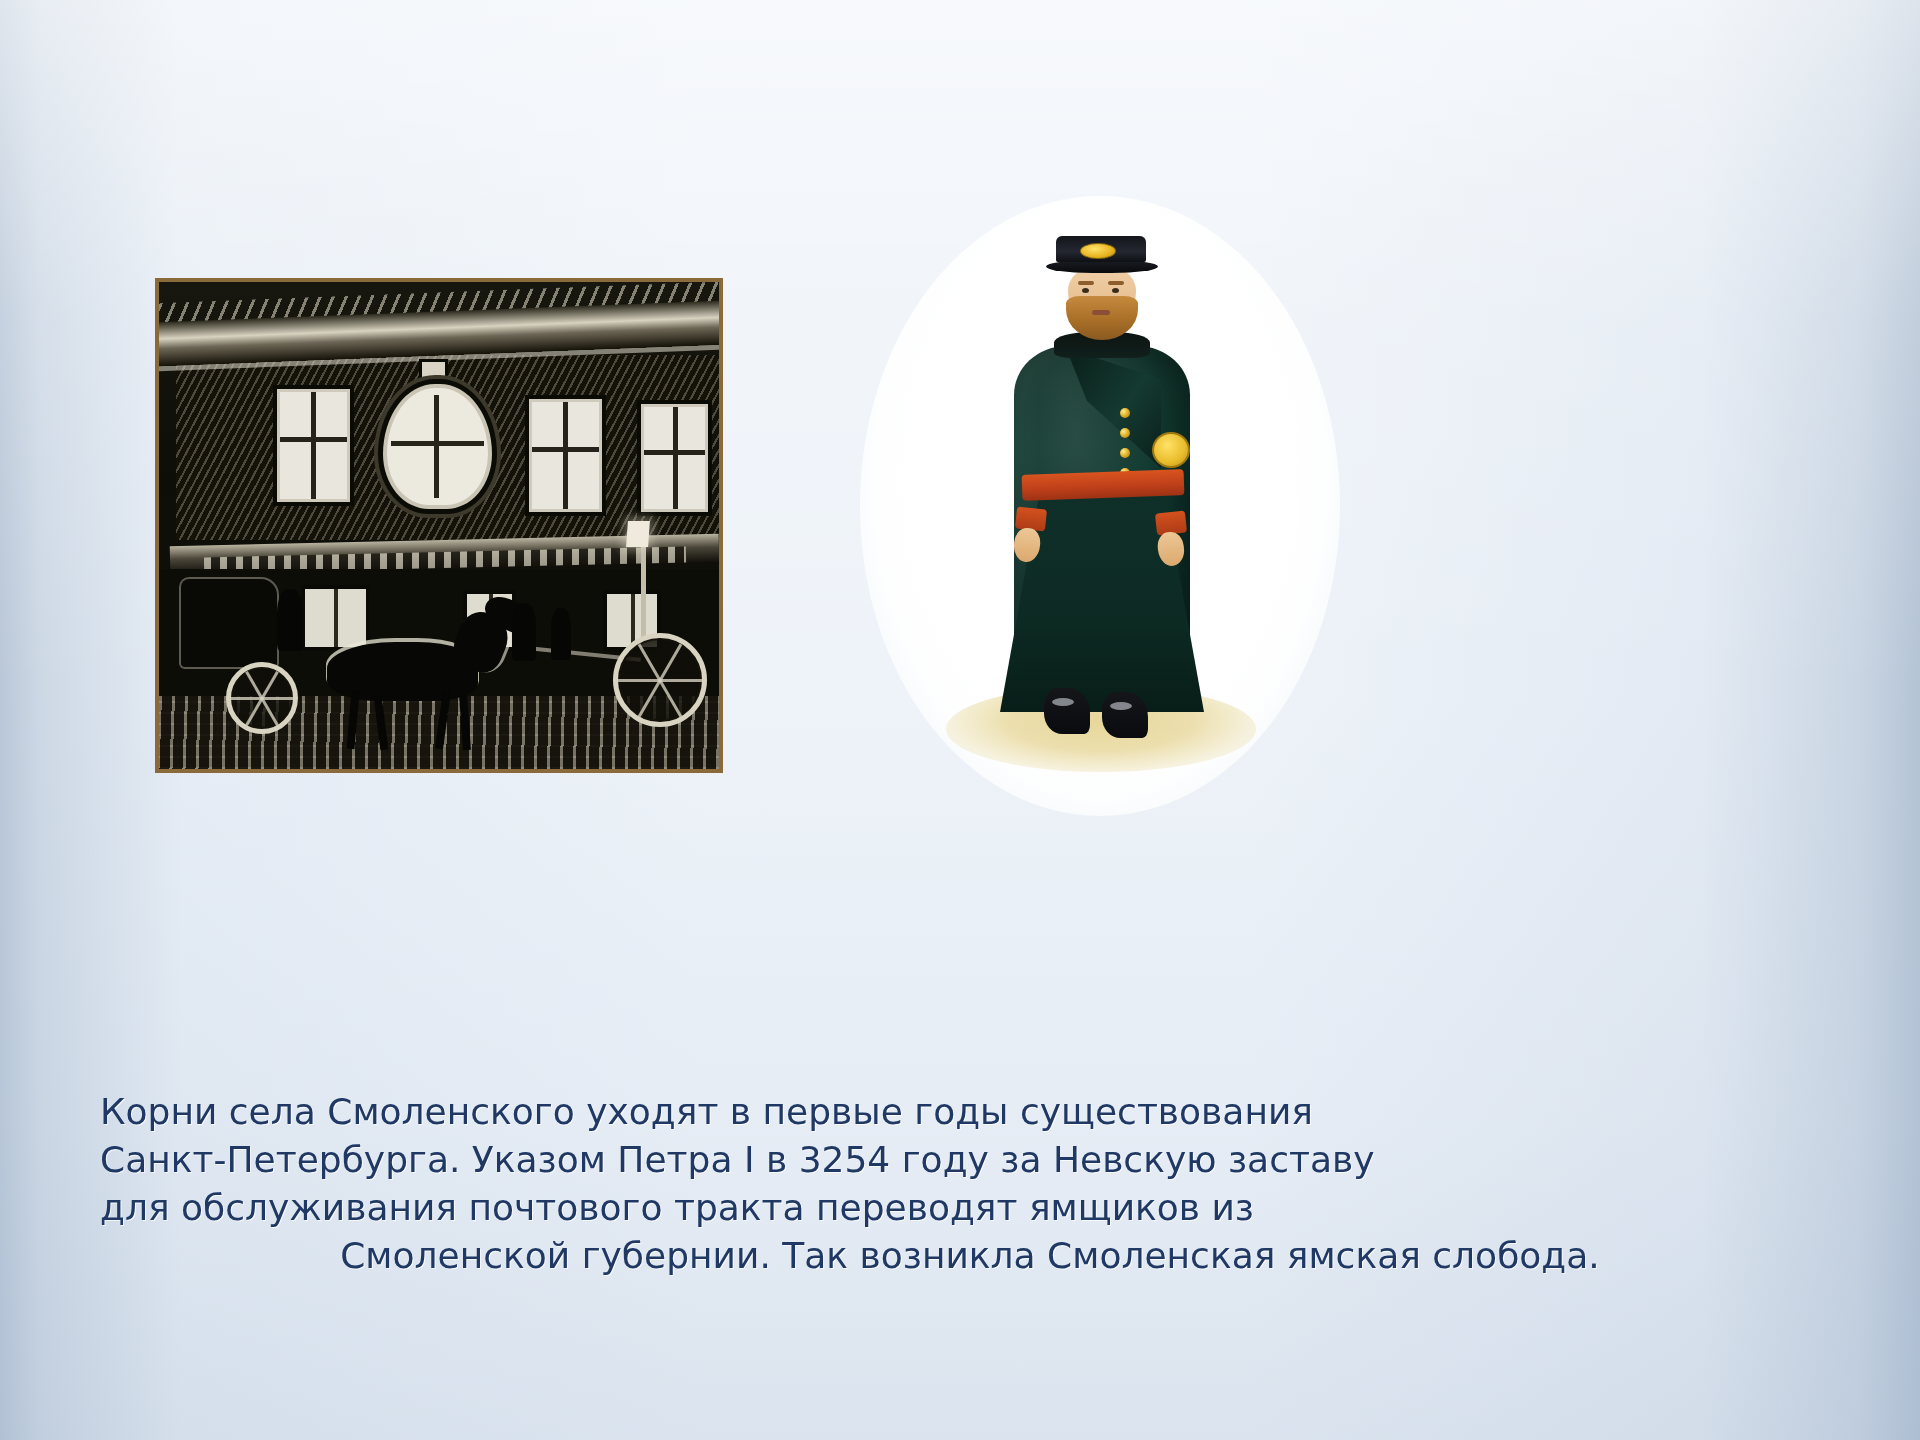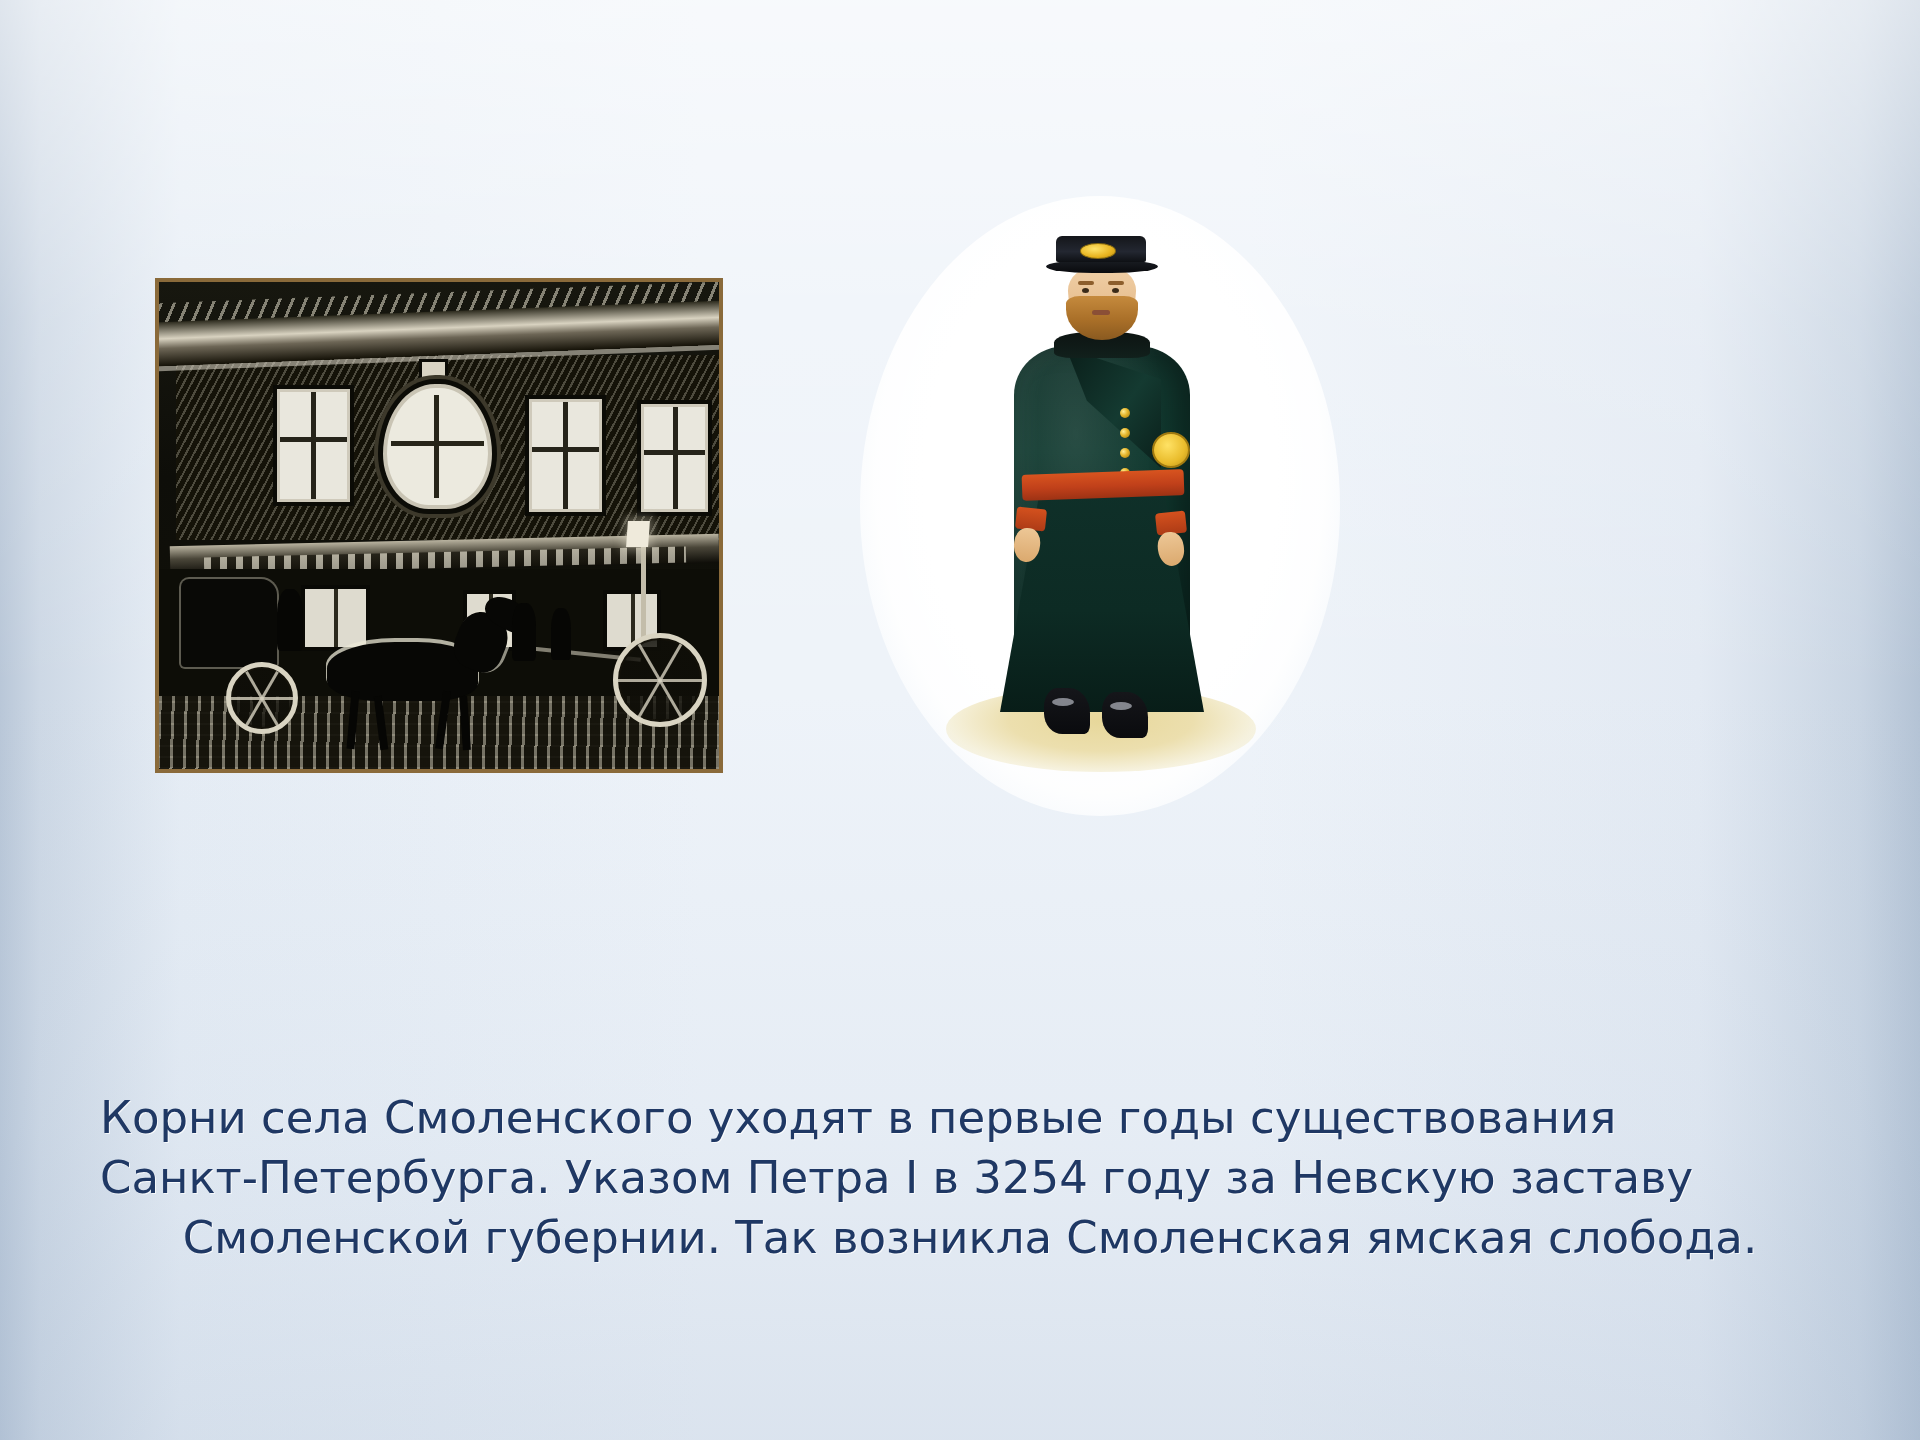--- a/index.html
+++ b/index.html
@@ -434,21 +434,21 @@
   .cm-boot-shine-l { left: 82px; top: 462px; }
   .cm-boot-shine-r { left: 140px; top: 466px; }
 
   
   .body-text {
     position: absolute;
     left: 100px;
     top: 1088px;
     width: 1740px;
     font-family: "DejaVu Sans", sans-serif;
-    font-size: 45px;
+    font-size: 36px;
     line-height: 1.33;
     color: #1f3864;
     text-align: justify;
     text-shadow: 1px 1px 0 rgba(255,255,255,0.75);
   }
   .body-text p { margin: 0; }
   .body-text .last-line { text-align: center; }
 </style>
 </head>
 <body>
@@ -543,16 +543,17 @@
       <div class="cm cm-boot cm-boot-l"></div>
       <div class="cm cm-boot cm-boot-r"></div>
       <div class="cm cm-boot-shine cm-boot-shine-l"></div>
       <div class="cm cm-boot-shine cm-boot-shine-r"></div>
     </div>
   </div>
 
   <div class="body-text">
     <p>Корни села Смоленского  уходят в первые  годы существования</p>
     <p>Санкт-Петербурга. Указом Петра I в  3254 году  за Невскую заставу</p>
+    <p>для обслуживания почтового тракта переводят ямщиков из</p>
     <p class="last-line">Смоленской губернии. Так возникла Смоленская ямская слобода.</p>
   </div>
 
 </div>
 
 </body></html>

